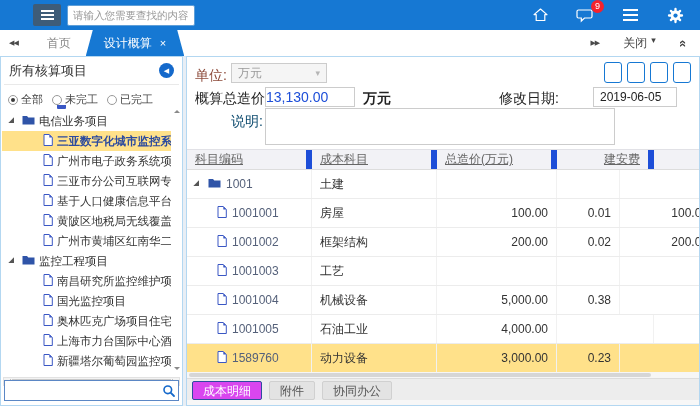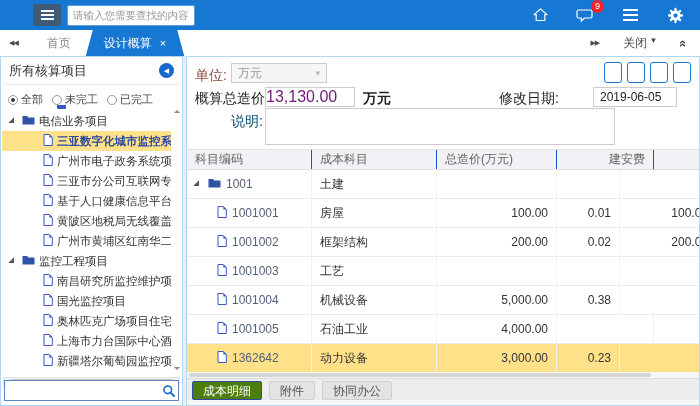--- a/index.html
+++ b/index.html
@@ -61,48 +61,48 @@
 
   
   .main{position:absolute;top:56px;left:186px;right:0;bottom:0;background:#fff;border:1px solid #b3d7f1;box-sizing:border-box;}
   .lab{position:absolute;font-size:14px;}
   .unit-label{top:10px;left:8px;color:#8d4b3b;}
   .unit-select{position:absolute;top:6px;left:44px;width:96px;height:20px;border:1px solid #ccc;background:#f5f5f5;color:#999;font-size:12px;display:flex;align-items:center;padding:0 6px;box-sizing:border-box;cursor:default;}
   .unit-select .caret-down{margin-left:auto;color:#b5b5b5;}
   .action-buttons{position:absolute;top:5px;right:8px;display:flex;gap:5px;}
   .action-btn{height:21px;padding:0 8px;border:1px solid #1678d3;border-radius:3px;background:#fff;color:#1678d3;font-size:12px;line-height:19px;cursor:pointer;font-family:inherit;}
   .total-label{top:33px;left:8px;color:#222;}
-  .total-input{position:absolute;top:30px;left:78px;width:90px;height:20px;border:1px solid #ccc;font-size:16px;padding:0 0;box-sizing:border-box;color:#701a75;outline:none;}
+  .total-input{position:absolute;top:30px;left:78px;width:90px;height:20px;border:1px solid #ccc;font-size:14px;padding:0 0;box-sizing:border-box;color:#1d4ed8;outline:none;}
   .total-unit{top:33px;left:176px;color:#222;font-weight:bold;}
   .date-label{top:33px;left:312px;color:#222;}
   .date-input{position:absolute;top:30px;left:366px;width:84px;height:20px;border:1px solid #ccc;font-size:12px;padding:0 6px;box-sizing:border-box;color:#222;outline:none;margin-left:40px;}
   .desc-label{top:56px;left:44px;color:#0c4a6e;}
   .desc-textarea{position:absolute;top:51px;left:78px;width:350px;height:37px;border:1px solid #ccc;resize:none;box-sizing:border-box;outline:none;font-family:inherit;}
 
   
   .table{position:absolute;top:92px;left:0;right:0;height:223px;overflow:hidden;}
   .thead,.trow{display:flex;width:530px;align-items:center;box-sizing:border-box;}
   .thead{height:21px;background:#f2f2f6;border-top:1px solid #e1e1e6;border-bottom:1px solid #ddd;font-size:12px;color:#666;}
   .trow{height:29px;border-bottom:1px solid #ececec;font-size:12px;color:#333;background:#fff;}
   .trow.selected{background:#ffe18a;}
   .cell{padding:0 8px;box-sizing:border-box;height:100%;display:flex;align-items:center;overflow:hidden;white-space:nowrap;}
   .c1{width:125px;}.c2{width:125px;}.c3{width:120px;}.c4{width:63px;}.c5{width:97px;}
-  .thead .cell{border-right:1px solid #1d4ed8;}
+  .thead .cell{border-right:6px solid #1d4ed8;text-decoration:underline;}
   .trow .cell{border-right:1px solid #f1f1f1;}
   .thead .c4,.thead .c5,.trow .c3,.trow .c4,.trow .c5{justify-content:flex-end;}
   .trow .c1{gap:5px;}
   .trow.file .c1{padding-left:30px;}
   .code{color:#55617a;}
   .tbl-hscroll{position:absolute;left:0;right:0;top:315px;height:6px;background:#f6f6f6;}
   .tbl-hscroll .thumb{position:absolute;left:2px;top:1px;bottom:1px;width:462px;background:#d6d6d6;border-radius:2px;}
 
   
   .footer{position:absolute;left:0;right:0;top:321px;height:22px;background:#ededed;border-top:1px solid #dcdcdc;display:flex;align-items:center;padding-left:5px;gap:7px;}
   .footer-btn{height:19px;padding:0 10px;font-size:12px;line-height:18px;border-radius:2px;background:#e3e3e3;border:1px solid #d0d0d0;color:#555;cursor:pointer;font-family:inherit;}
-  .footer-btn.active{background:#4d7c0f;border-color:#2e4d9e;color:#fff;}
+  .footer-btn.active{background:#d946ef;border-color:#2e4d9e;color:#fff;}
   .footer-strip{position:absolute;left:0;right:0;top:343px;bottom:0;background:#f7f7f7;}
 </style>
 </head>
 <body>
 
 <div id="app">
 
   <div class="topbar">
     <div class="menu-btn">
         <i></i>
@@ -428,21 +428,21 @@
             <span class="cell c3">4,000.00</span>
             <span class="cell c5"></span>
           </div>
           <div class="trow file selected">
             <span class="cell c1">
 
               <span class="file-ic"><svg width="10" height="12" viewBox="0 0 10 12">
                   <path d="M1 .5 H6.3 L9.3 3.5 V11.5 H1 Z" fill="#fff" stroke="#3a57c4"></path>
                   <path d="M6.3 .5 L9.3 3.5 H6.3 Z" fill="#3a57c4"></path>
                 </svg></span>
-              <span class="code">1362642</span>
+              <span class="code">1589760</span>
             </span>
             <span class="cell c2">动力设备</span>
             <span class="cell c3">3,000.00</span>
             <span class="cell c4">0.23</span>
             <span class="cell c5"></span>
           </div>
         </div>
     </div>
     <div class="tbl-hscroll">
         <span class="thumb"></span>

